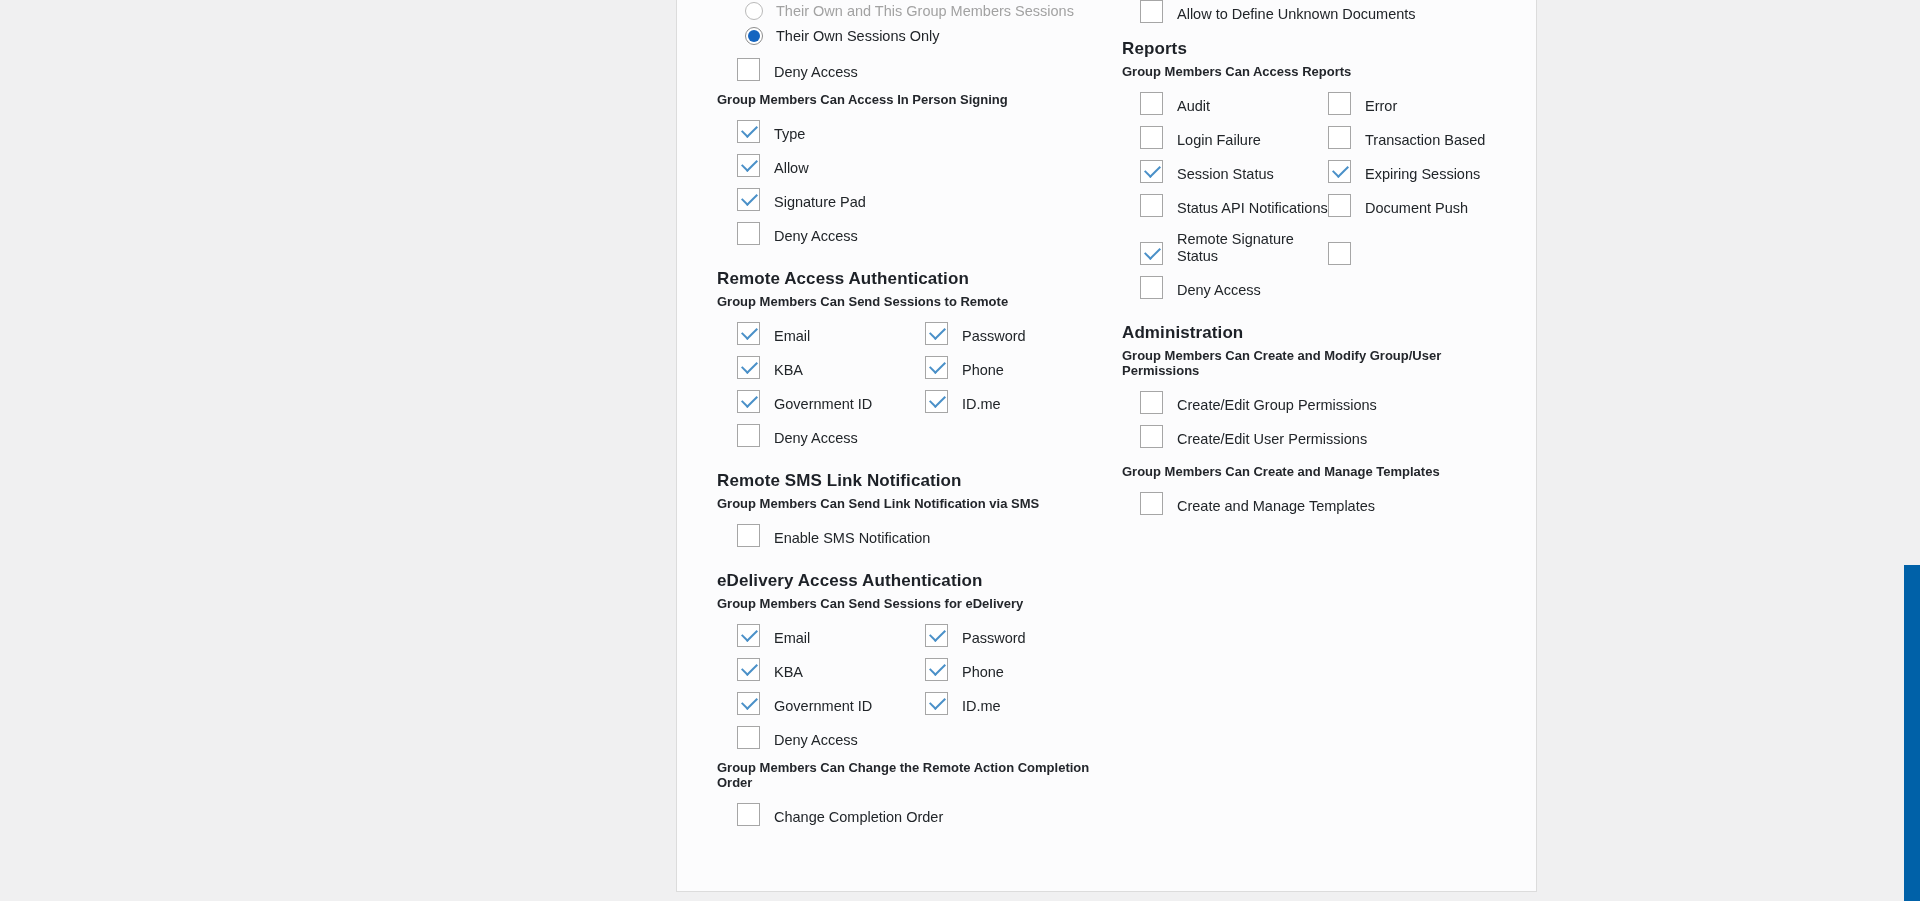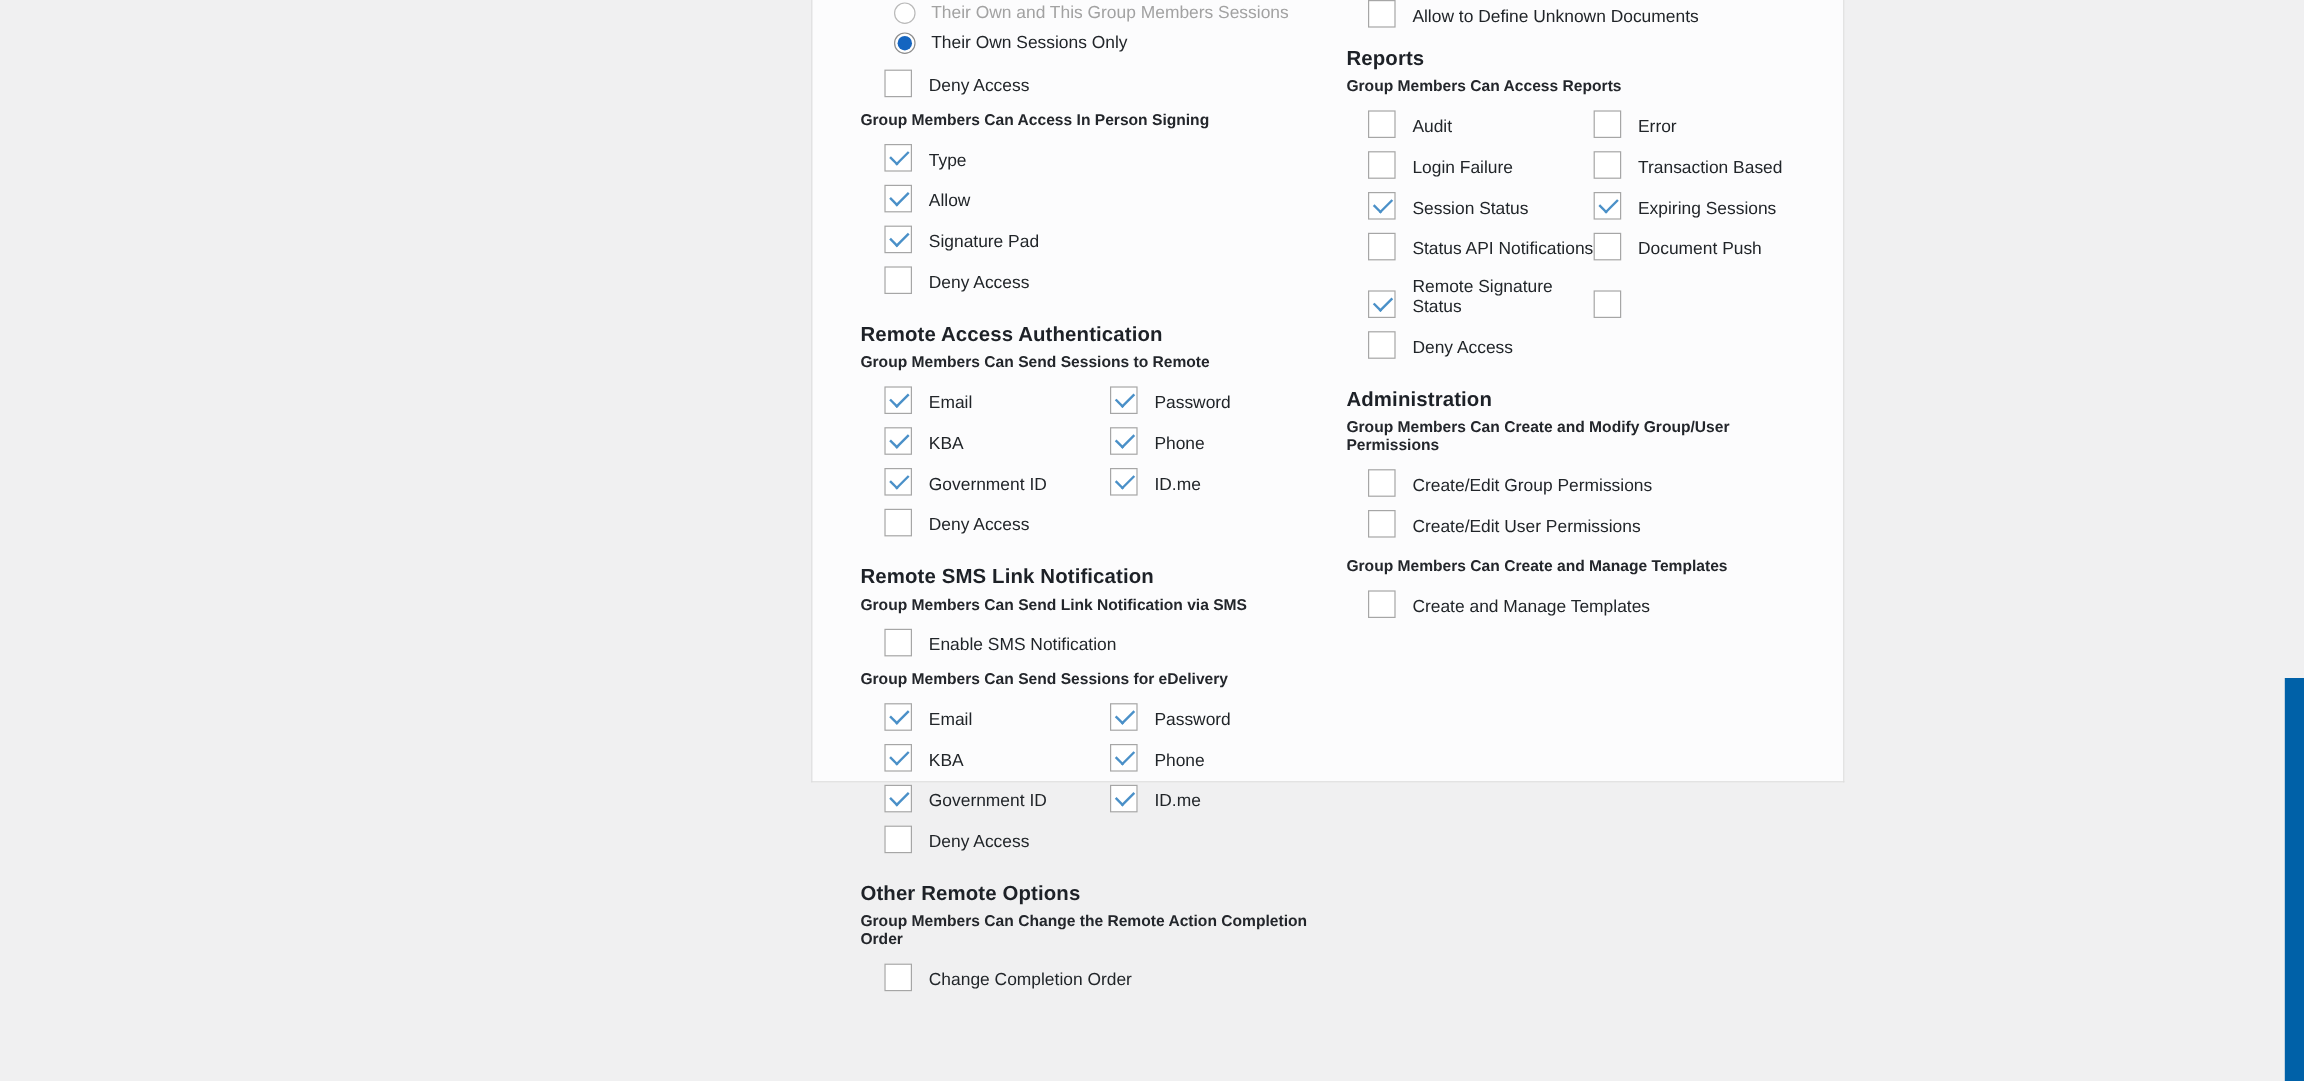--- a/index.html
+++ b/index.html
@@ -5,21 +5,21 @@
   * { margin:0; padding:0; box-sizing:border-box; }
   html,body { width:1920px; height:901px; overflow:hidden; }
   body {
     background:#f0f0f1;
     font-family:"Liberation Sans", sans-serif;
     color:#212529;
     position:relative;
   }
   .panel {
     position:absolute; left:676px; top:0;
-    width:861px; height:652px;
+    width:861px; height:892px;
     background:#fcfcfd;
     border-left:1px solid #dcdcdc;
     border-right:1px solid #dcdcdc;
     border-bottom:1px solid #dcdcdc;
   }
   .col { position:absolute; top:0; }
   .col-left  { left:40px;  width:400px; }
   .col-right { left:445px; width:400px; }
 
   h2.sec-title {
@@ -170,20 +170,21 @@
 
     <h2 class="sec-title">Remote SMS Link Notification</h2>
     <div class="sec-sub">Group Members Can Send Link Notification via SMS</div>
     <div class="cb-list single">
         <div class="cb-row">
           <span class="cb" data-checked="false"></span>
           <span class="lbl">Enable SMS Notification</span>
         </div>
       </div>
 
+    <h2 class="sec-title">eDelivery Access Authentication</h2>
     <div class="sec-sub">Group Members Can Send Sessions for eDelivery</div>
     <div class="cb-grid mb">
         <div class="cb-row">
           <span class="cb" data-checked="true"></span>
           <span class="lbl">Email</span>
         </div>
         <div class="cb-row">
           <span class="cb" data-checked="true"></span>
           <span class="lbl">Password</span>
         </div>
@@ -204,21 +205,20 @@
           <span class="lbl">ID.me</span>
         </div>
       </div>
     <div class="cb-list single">
         <div class="cb-row">
           <span class="cb" data-checked="false"></span>
           <span class="lbl">Deny Access</span>
         </div>
       </div>
 
-    <h2 class="sec-title">Other Remote Options</h2>
     <div class="sec-sub">Group Members Can Change the Remote Action Completion Order</div>
     <div class="cb-list single">
         <div class="cb-row">
           <span class="cb" data-checked="false"></span>
           <span class="lbl">Change Completion Order</span>
         </div>
       </div>
 
   </div>
 

